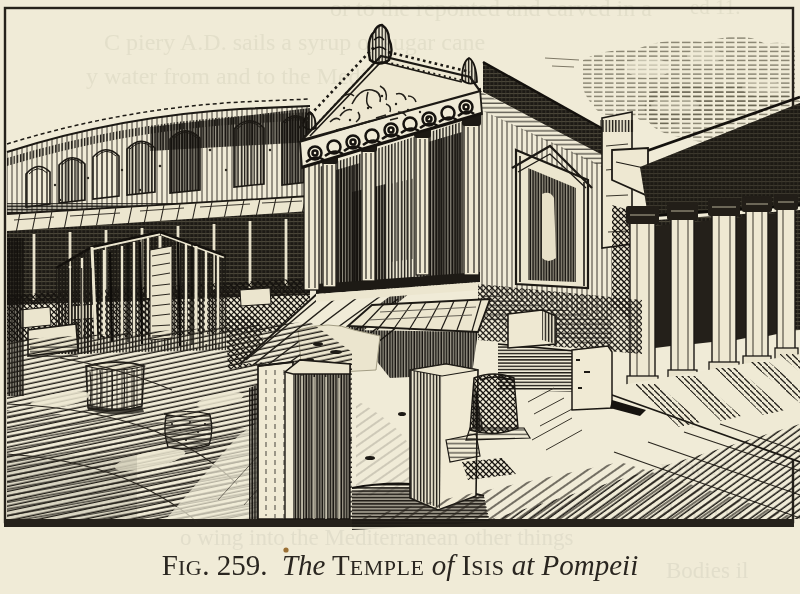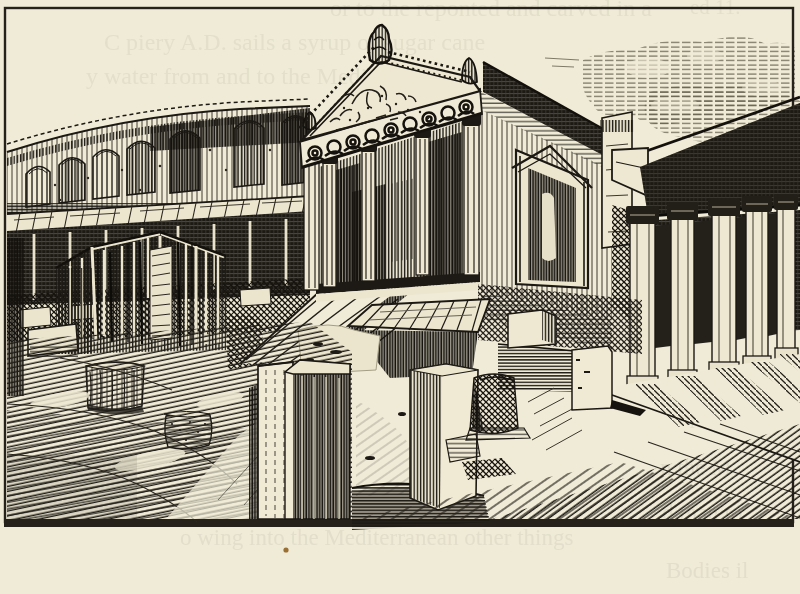--- a/index.html
+++ b/index.html
@@ -560,13 +560,14 @@
 <path d="M614,452 L800,518 M648,442 L800,495 M684,432 L800,471 M720,424 L800,452"></path>
 </g>
 
 <g>
 <path d="M492,519 L800,424 L800,519 Z" fill="url(#pg3)"></path>
 <path d="M352,519 L620,462 L800,519 Z" fill="url(#pg2)"></path>
 </g>
 
 </svg>
 
+<div class="caption">F<span class="sc">IG</span>. 259.&nbsp; <i>The</i> T<span class="sc">EMPLE</span> <i>of</i> I<span class="sc">SIS</span> <i>at</i> <i>Pompeii</i></div>
 </div>
 
 </body></html>

